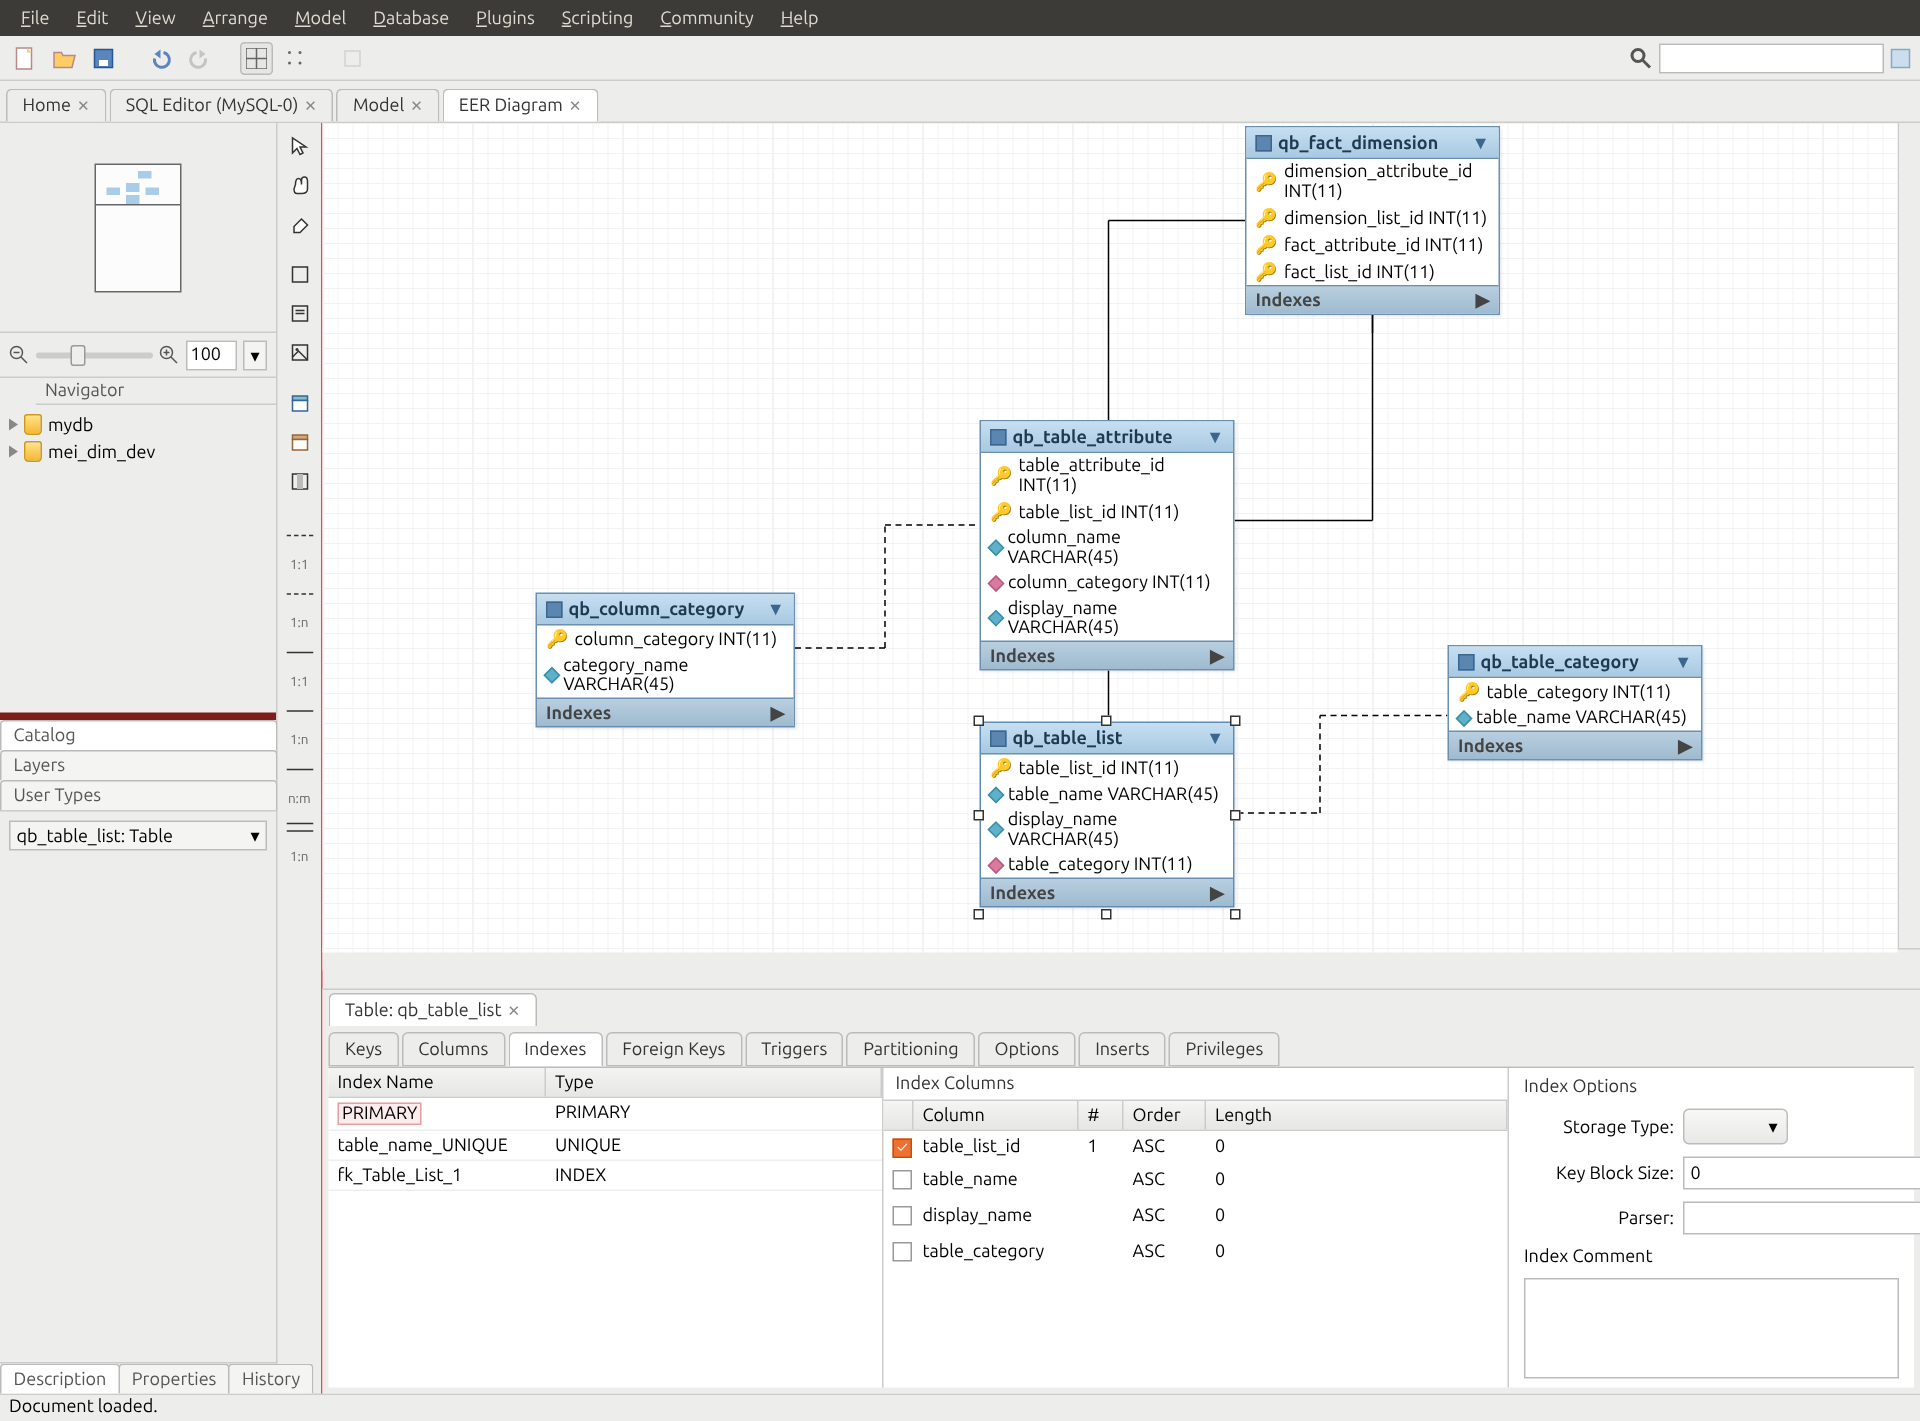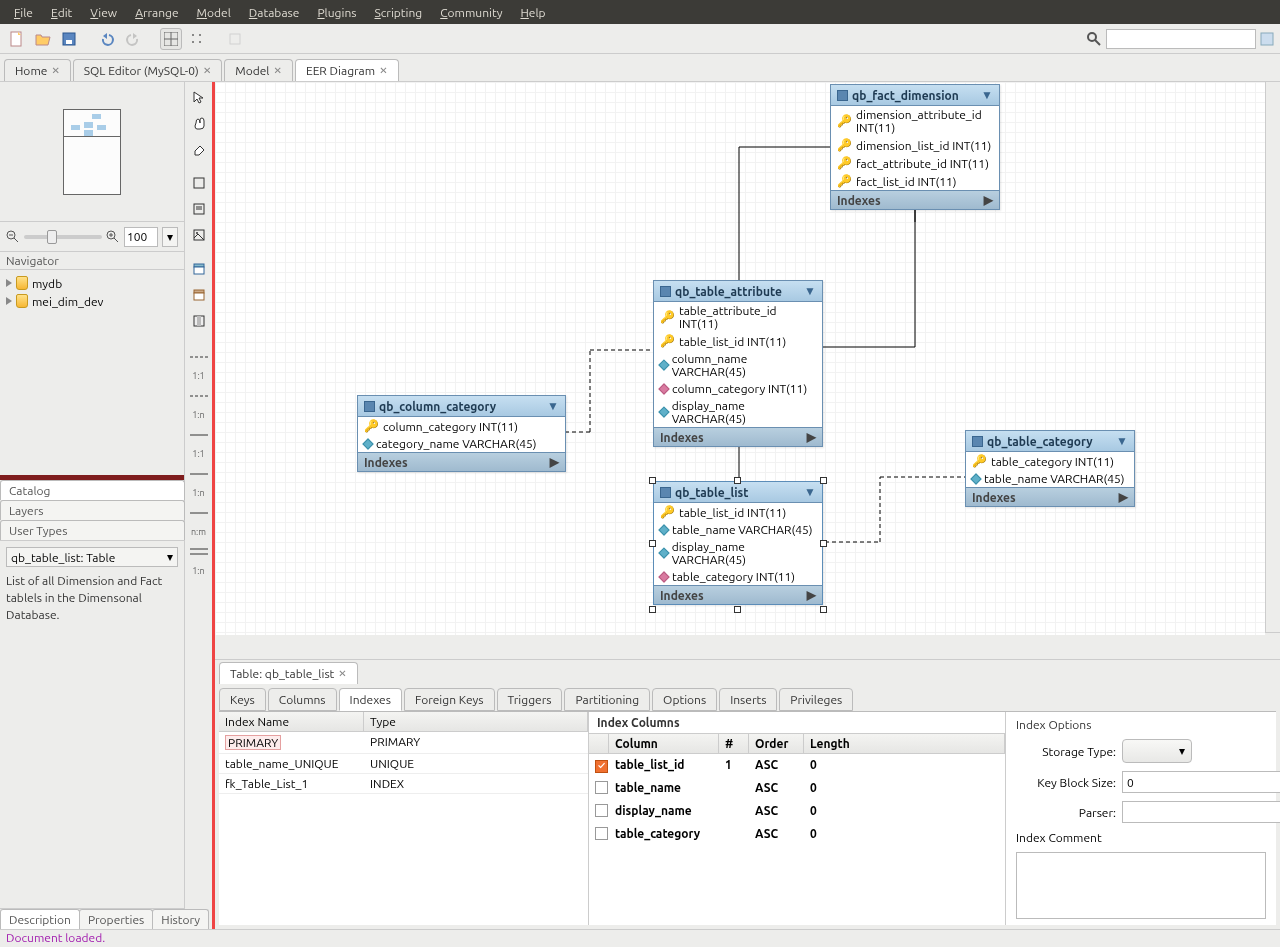--- a/index.html
+++ b/index.html
@@ -20,34 +20,34 @@
 .main{display:flex;height:calc(947px - 24px - 30px - 28px - 18px);}
 .left{width:185px;display:flex;flex-direction:column;border-right:1px solid #ccc;}
 .nav-preview{height:140px;border-bottom:1px solid #ccc;display:flex;align-items:center;justify-content:center;}
 .preview-box{width:58px;height:86px;border:1px solid #666;background:#fcfcfc;position:relative;}
 .preview-box .pb{position:absolute;background:#a9cde8;}
 .zoom-row{height:30px;display:flex;align-items:center;gap:4px;padding:0 6px;border-bottom:1px solid #ccc;}
 .zoom-row .slider{flex:1;height:4px;background:#ccc;position:relative;border-radius:2px;}
 .zoom-row .slider .thumb{position:absolute;left:30%;top:-5px;width:10px;height:14px;background:#eee;border:1px solid #999;border-radius:2px;}
 .zoom-row input{width:34px;height:20px;border:1px solid #bbb;padding:0 2px;}
 .zoom-dd{width:16px;height:20px;border:1px solid #bbb;background:#f4f4f2;display:flex;align-items:center;justify-content:center;}
-.panel-label{border-bottom:1px solid #ccc;padding:2px 6px;color:#555;}
+.panel-label{border-bottom:1px solid #ccc;padding:2px 6px;color:#555;margin-left:24px;}
 .tree{flex:0 0 auto;padding:4px 6px;height:210px;border-bottom:5px solid #7f1d1d;}
 .tree-item{display:flex;align-items:center;gap:4px;padding:2px 0;}
 .tri{width:0;height:0;border-top:4px solid transparent;border-bottom:4px solid transparent;border-left:6px solid #888;}
 .dbic{width:12px;height:14px;background:linear-gradient(#ffe28a,#f7b733);border-radius:2px 2px 3px 3px;border:1px solid #c99a1f;}
 .left-tabs{display:flex;border-bottom:1px solid #ccc;flex-direction:column;}
 .left-tabs .lt{padding:3px 8px;border:1px solid #bbb;border-bottom:none;background:#f4f4f2;border-radius:3px 3px 0 0;margin-right:-1px;color:#555;}
 .left-tabs .lt.sel{background:#fff;}
 .combo{margin:6px;display:flex;align-items:center;border:1px solid #bbb;background:#f4f4f2;padding:2px 4px;justify-content:space-between;}
 .desc-text{padding:0 6px;color:#333;line-height:1.4;flex:1;}
 .bottom-left-tabs{display:flex;border-top:1px solid #ccc;margin-top:auto;}
 .bottom-left-tabs .lt{padding:3px 8px;border:1px solid #bbb;border-bottom:none;background:#f4f4f2;border-radius:3px 3px 0 0;margin-right:-1px;color:#555;}
 .bottom-left-tabs .lt.sel{background:#fff;}
-.toolstrip{width:30px;border-right:3px solid #ef4444;display:flex;flex-direction:column;align-items:center;padding:4px 0;gap:4px;}
+.toolstrip{width:30px;border-right:1px solid #ef4444;display:flex;flex-direction:column;align-items:center;padding:4px 0;gap:4px;}
 .toolstrip .tb{width:22px;height:22px;display:flex;align-items:center;justify-content:center;border:1px solid transparent;border-radius:3px;}
 .toolstrip .reltxt{font-size:9px;color:#666;text-align:center;line-height:1;}
 .canvas-wrap{flex:1;display:flex;flex-direction:column;gap:12px;}
 .canvas{flex:1;position:relative;background:#fff;overflow:hidden;}
 .grid{position:absolute;inset:0;background-image:linear-gradient(#f2f2f2 1px,transparent 1px),linear-gradient(90deg,#f2f2f2 1px,transparent 1px),linear-gradient(#e8e8e8 1px,transparent 1px),linear-gradient(90deg,#e8e8e8 1px,transparent 1px);background-size:10px 10px,10px 10px,100px 100px,100px 100px;}
 .table-box{position:absolute;border:1px solid #6a8fb1;background:#fff;width:170px;font-size:11px;box-shadow:1px 1px 2px rgba(0,0,0,.1);}
 .table-box.sel{border:1px solid #5c8db8;}
 .tb-head{background:linear-gradient(#c6dff1,#a8c9e2);border-bottom:1px solid #6a8fb1;padding:3px 6px;display:flex;align-items:center;gap:4px;font-weight:bold;color:#1e3a52;}
 .tb-head .hic{width:11px;height:11px;background:#5a86b0;border:1px solid #3a668f;}
 .tb-head .arrow{margin-left:auto;color:#3a668f;}
@@ -66,36 +66,36 @@
 .subtabs{display:flex;padding:4px 4px 0;gap:2px;}
 .subtabs .st{padding:4px 10px;border:1px solid #bbb;border-radius:4px 4px 0 0;background:#ededeb;color:#333;}
 .subtabs .st.sel{background:#fff;border-bottom:1px solid #fff;}
 .lower-body{flex:1;display:flex;background:#fff;border-top:1px solid #bbb;margin:0 4px 4px;}
 .idx-list{width:370px;border-right:1px solid #ccc;display:flex;flex-direction:column;}
 .il-head{display:flex;background:linear-gradient(#f4f4f2,#e6e6e4);border-bottom:1px solid #ccc;}
 .il-head div{padding:3px 6px;border-right:1px solid #ccc;}
 .il-row{display:flex;border-bottom:1px solid #eee;}
 .il-row div{padding:3px 6px;}
 .il-sel{border:1px solid #e5a0a0;background:#fdecec;padding:0 2px;display:inline-block;}
-.idx-cols{flex:1;border-right:1px solid #ccc;display:flex;flex-direction:column;font-weight:bold;}
+.idx-cols{flex:1;border-right:1px solid #ccc;display:flex;flex-direction:column;}
 .ic-title{padding:4px 8px;color:#333;}
 .ic-head{display:flex;background:linear-gradient(#f4f4f2,#e6e6e4);border-top:1px solid #ccc;border-bottom:1px solid #ccc;}
 .ic-head div{padding:3px 6px;border-right:1px solid #ccc;}
 .ic-row{display:flex;padding:2px 0;}
 .ic-row div{padding:2px 6px;}
 .chk{width:13px;height:13px;border:1px solid #999;background:#fff;display:inline-flex;align-items:center;justify-content:center;}
 .chk.on{background:#f07030;border-color:#c05010;}
 .chk.on::after{content:"✓";color:#fff;font-size:10px;line-height:1;}
 .idx-opts{width:270px;padding:6px 10px;display:flex;flex-direction:column;gap:8px;}
 .io-title{color:#333;}
 .io-row{display:flex;align-items:center;gap:6px;}
 .io-row label{flex:0 0 100px;text-align:right;}
 .io-row select,.io-row input{flex:1;border:1px solid #bbb;height:22px;padding:0 4px;background:#fff;}
 .io-row .dd{width:70px;height:24px;border:1px solid #bbb;border-radius:4px;background:linear-gradient(#f8f8f6,#e8e8e6);display:flex;align-items:center;justify-content:flex-end;padding:0 6px;}
-.status{height:18px;background:#ededeb;border-top:1px solid #ccc;padding:1px 6px;color:#a21caf;}
+.status{height:18px;background:#ededeb;border-top:1px solid #ccc;padding:1px 6px;color:#000000;}
 svg{display:block;}
 </style>
 </head>
 <body>
 
 <div class="menubar">
   <span><u>F</u>ile</span>
   <span><u>E</u>dit</span>
   <span><u>V</u>iew</span>
   <span><u>A</u>rrange</span>
@@ -245,21 +245,20 @@
     </div>
     <div class="left-tabs">
       <div class="lt sel">Catalog</div>
       <div class="lt">Layers</div>
       <div class="lt">User Types</div>
     </div>
     <div class="combo">
         <span>qb_table_list: Table</span>
         <span>▾</span>
       </div>
-    <div class="desc-text">List of all Dimension and Fact tablels in the Dimensonal Database.</div>
     <div class="bottom-left-tabs">
       <div class="lt sel">Description</div>
       <div class="lt">Properties</div>
       <div class="lt">History</div>
     </div>
   </div>
 
   <div class="toolstrip">
     <div class="tb">
         <svg width="14" height="14">
@@ -433,21 +432,21 @@
           <div class="tb-row">
               <span class="diam blue"></span>
               <span>display_name VARCHAR(45)</span>
             </div>
           <div class="tb-idx">
               <span>Indexes</span>
               <span>▶</span>
             </div>
         </div>
 
-        <div class="table-box" style="left:142px;top:313px;width:209px;">
+        <div class="table-box" style="left:142px;top:313px;width:173px;">
           <div class="tb-head">
               <span class="hic"></span>
               <span>qb_column_category</span>
               <span class="arrow">▼</span>
             </div>
           <div class="tb-row">
               <span class="key">🔑</span>
               <span>column_category INT(11)</span>
             </div>
           <div class="tb-row">

